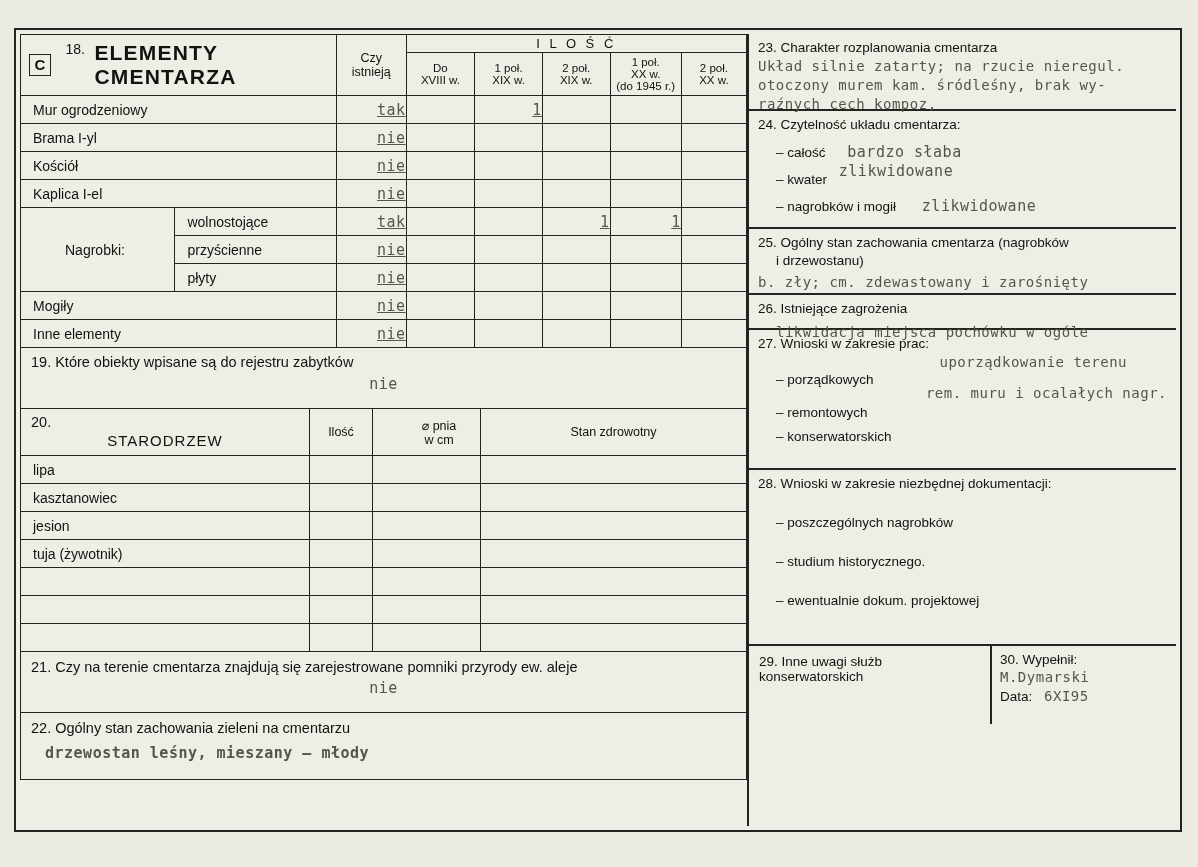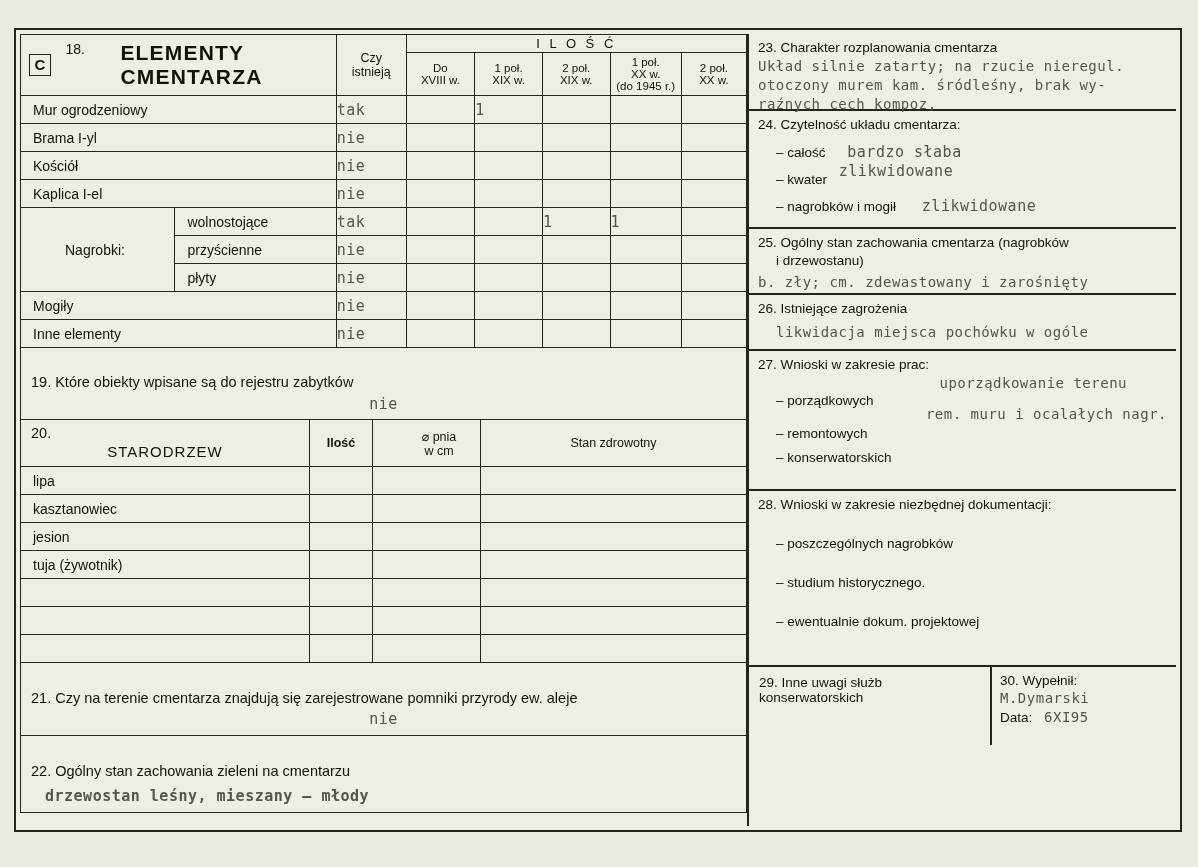--- a/index.html
+++ b/index.html
@@ -31,37 +31,37 @@
   td,th{border:1px solid #23231f;padding:0;}
 
   
   .typed{
     font-family:"DejaVu Sans Mono", monospace;
     color:#55554d;
     font-size:15px;
     letter-spacing:.5px;
   }
   .typed.sm{font-size:14px;}
-  .label{font-size:14.5px;margin-top:20px;}
+  .label{font-size:14.5px;}
   .small{font-size:12.5px;}
   .tiny{font-size:11.5px;}
   .box-c{
     display:inline-block;border:1.5px solid #23231f;
     width:20px;height:20px;line-height:19px;text-align:center;
     font-weight:bold;font-size:15px;margin-right:10px;vertical-align:middle;
   }
   .ttl{
     font-size:21px;font-weight:bold;letter-spacing:1.2px;line-height:1.15;
   }
   .num-sm{font-size:14px;vertical-align:top;}
 
   .ctr{text-align:center;}
   .vcell{height:28px;}
   .lbl-cell{padding-left:12px;font-size:14px;}
-  .val-cell{text-align:left;}
+  .val-cell{text-align:right;text-decoration:underline;}
 
   
   .rblock{border-bottom:2px solid #23231f;padding:5px 9px 7px 9px;box-sizing:border-box;}
   .rnum{font-size:13.5px;line-height:1.35;}
   .dash{padding-left:18px;font-size:13.5px;margin-top:9px;}
 
   .footer-row{display:flex;border-top:0;}
   .fl{flex:1;padding:8px 10px;font-size:13.5px;}
   .fr{width:168px;border-left:2px solid #23231f;padding:6px 8px;font-size:13.5px;}
 </style>
@@ -74,21 +74,21 @@
 
       <div class="leftcol">
 
         <table>
 
           <tbody>
               <tr>
             <td rowspan="2" colspan="2" style="width:278px;height:31px;padding:6px 8px;vertical-align:middle;">
               <span class="box-c">C</span>
               <span class="num-sm">18.</span>
-              <div style="display:inline-block;vertical-align:middle;margin-left:31px;">
+              <div style="display:inline-block;vertical-align:middle;margin-left:5px;">
                 <div class="ttl">ELEMENTY</div>
                 <div class="ttl">CMENTARZA</div>
               </div>
             </td>
             <td rowspan="2" class="ctr small" style="width:74px;">
               <div>Czy</div>
               <div>istnieją</div>
             </td>
             <td colspan="5" class="ctr" style="height:17px;font-size:13px;letter-spacing:3px;">I L O Ś Ć</td>
           </tr>
@@ -214,21 +214,21 @@
         </tbody>
           </table>
 
         <table style="margin-top:-1px;">
           <tbody>
               <tr>
             <td style="width:268px;height:40px;padding:3px 10px;vertical-align:middle;">
               <span class="label" style="vertical-align:top;">20.</span>
               <span style="display:inline-block;width:100%;text-align:center;font-size:15px;letter-spacing:1px;margin-top:-14px;">STARODRZEW</span>
             </td>
-            <td class="ctr small" style="width:62px;font-weight:bold;">Ilość</td>
+            <td class="ctr small" style="width:62px;">Ilość</td>
             <td class="ctr small" style="width:82px;padding-left:25px;">
               <div>⌀ pnia</div>
               <div>w cm</div>
             </td>
             <td class="ctr small">Stan zdrowotny</td>
           </tr>
           <tr class="vcell">
             <td class="lbl-cell">lipa</td>
             <td></td>
             <td></td>
@@ -323,21 +323,21 @@
             <span class="typed" style="margin-left:22px;">zlikwidowane</span>
           </div>
         </div>
 
         <div class="rblock" style="height:66px;">
           <div class="rnum">25. Ogólny stan zachowania cmentarza (nagrobków</div>
           <div class="rnum" style="padding-left:18px;">i drzewostanu)</div>
           <div class="typed sm" style="margin-top:4px;">b. zły; cm. zdewastowany i zarośnięty</div>
         </div>
 
-        <div class="rblock" style="height:56px;">
+        <div class="rblock" style="height:35px;">
           <div class="rnum">26. Istniejące zagrożenia</div>
           <div class="typed sm" style="margin-top:6px;padding-left:18px;">likwidacja miejsca pochówku w ogóle</div>
         </div>
 
         <div class="rblock" style="height:140px;">
           <div class="rnum">27. Wnioski w zakresie prac:</div>
           <div class="typed sm" style="text-align:right;margin-top:1px;padding-right:40px;">uporządkowanie terenu</div>
           <div class="dash" style="margin-top:2px;">
             <span>– porządkowych</span>
           </div>

